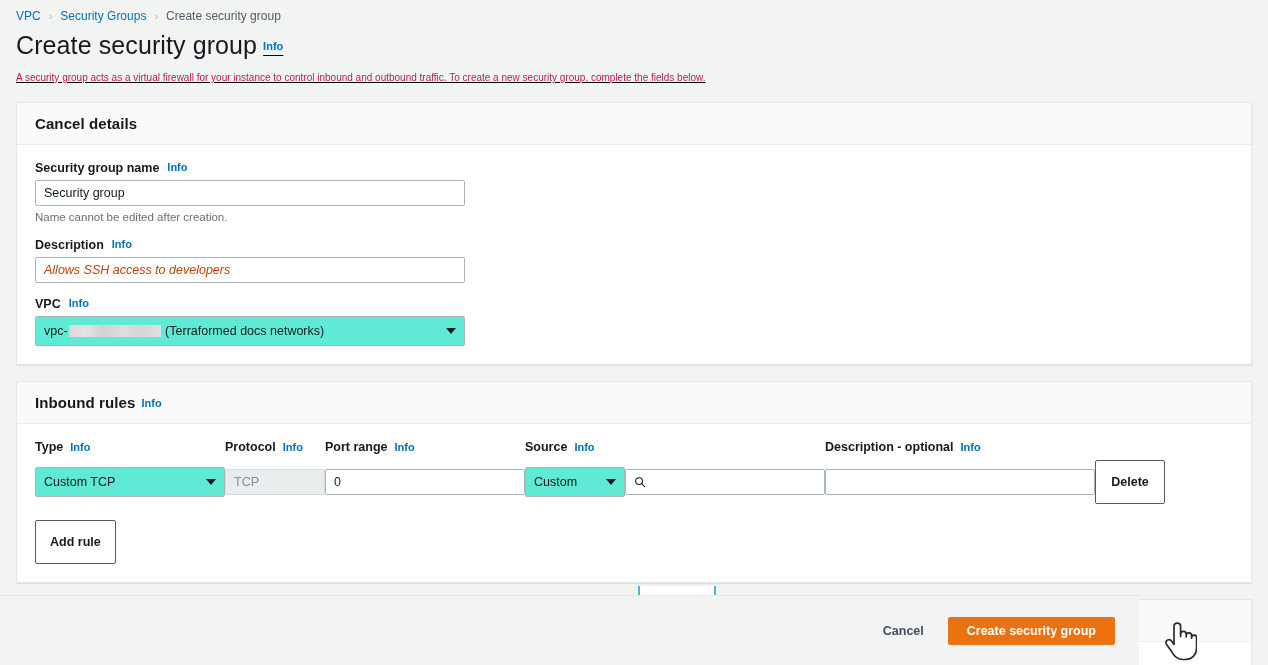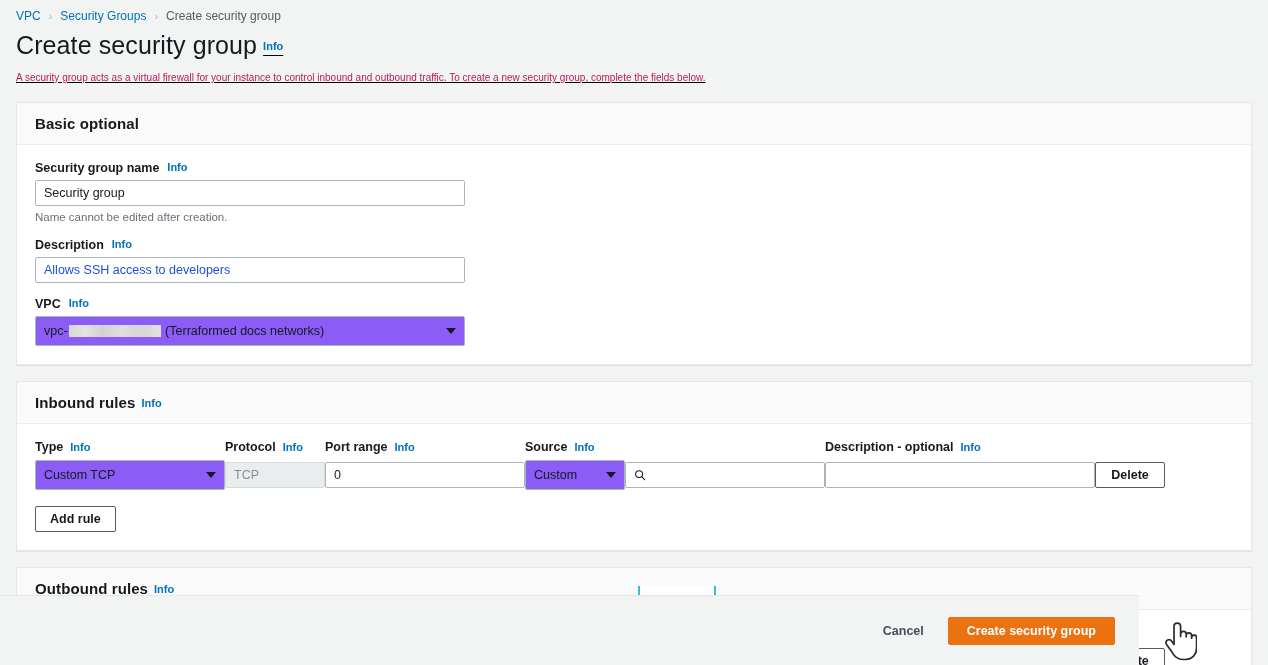--- a/index.html
+++ b/index.html
@@ -110,32 +110,32 @@
     background: #fff;
     border-radius: 2px;
     font-size: 12.5px;
     color: #16191f;
     padding: 0 8px;
     display: flex;
     align-items: center;
     font-family: "Liberation Sans", sans-serif;
     width: 100%;
   }
-  .input.placeholder { color: #1d4ed8; }
+  .input.placeholder { color: #c2410c; font-style: italic; }
   .input.disabled {
     background: #eaeded;
     border-color: #d5dbdb;
     color: #879196;
   }
   .input.w430 { width: 430px; }
 
   .select {
     height: 26px;
     border: 1px solid #aab7b8;
-    background: #8b5cf6;
+    background: #5eead4;
     border-radius: 2px;
     font-size: 12.5px;
     color: #16191f;
     padding: 14px 8px;
     display: flex;
     align-items: center;
     justify-content: space-between;
     width: 100%;
     cursor: pointer;
   }
@@ -178,21 +178,21 @@
     border: 1px solid #aab7b8;
     background: #fff;
     border-radius: 2px;
     display: flex;
     align-items: center;
     padding: 0 8px;
     width: 100%;
   }
   .search-input svg { flex: none; }
   .btn-normal {
-    height: 26px;
+    height: 44px;
     border: 1px solid #545b64;
     border-radius: 2px;
     background: #fff;
     color: #16191f;
     font-size: 12.5px;
     font-weight: 700;
     font-family: "Liberation Sans", sans-serif;
     padding: 0 14px;
     cursor: pointer;
     display: inline-flex;
@@ -275,21 +275,21 @@
     <span class="bc-current">Create security group</span>
   </nav>
 
   <div class="page-head">
     <h1 class="page-title">Create security group</h1><a class="info-link">Info</a>
     <div class="page-desc">A security group acts as a virtual firewall for your instance to control inbound and outbound traffic. To create a new security group, complete the fields below.</div>
   </div>
 
   <section class="panel" style="margin-top:16px;">
     <div class="panel-head">
-      <span class="panel-title">Basic optional</span>
+      <span class="panel-title">Cancel details</span>
     </div>
     <div class="panel-body">
 
       <div class="field">
         <div class="field-label">
           <span>Security group name</span>
           <a class="info-link">Info</a>
         </div>
         <div class="input w430">Security group</div>
         <div class="hint">Name cannot be edited after creation.</div>

